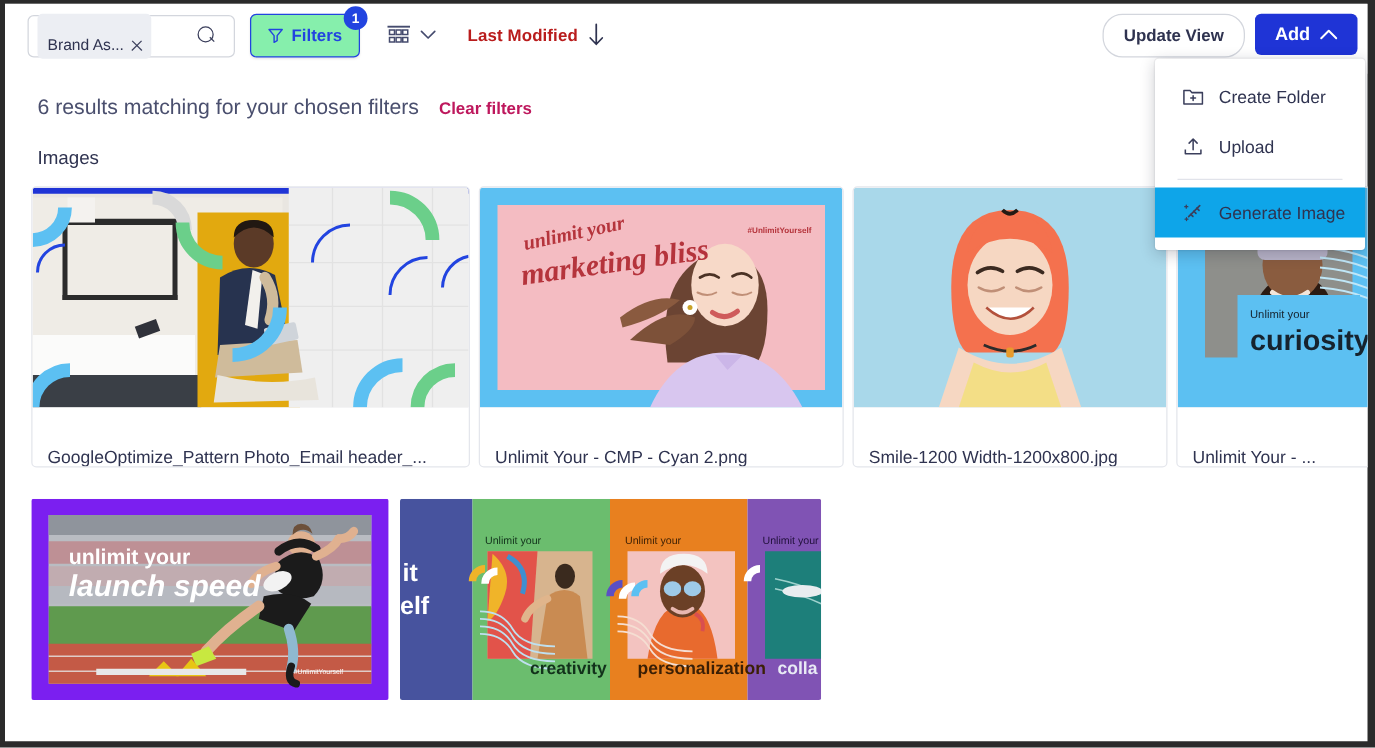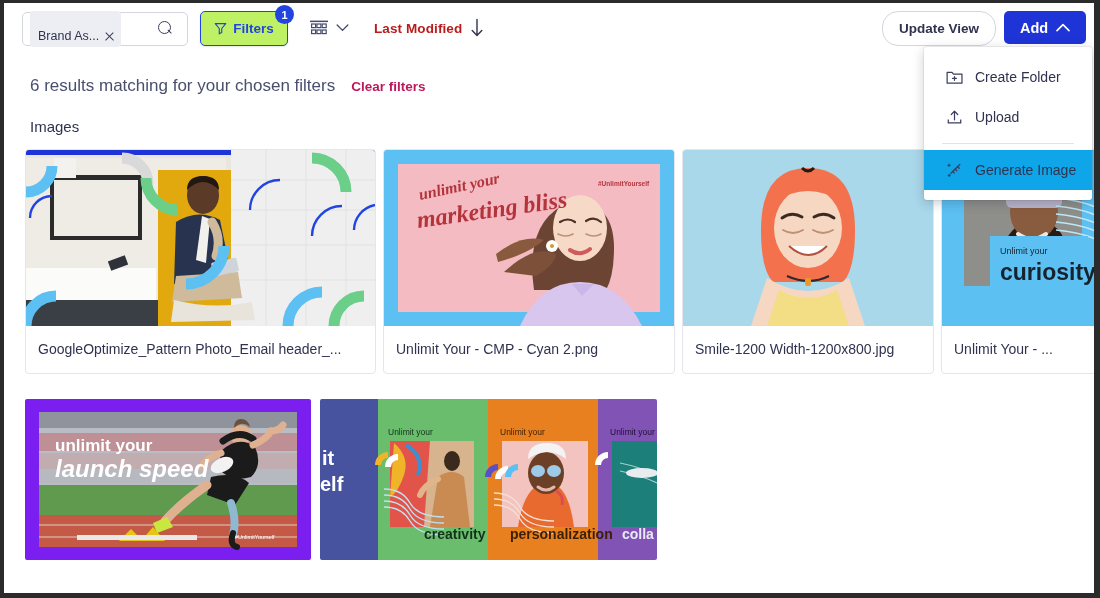--- a/index.html
+++ b/index.html
@@ -40,21 +40,21 @@
     position:absolute;right:14px;top:8px;width:15px;height:15px;
   }
   .search-ico i{
     position:absolute;left:0;top:0;width:11px;height:11px;border:1.4px solid #3b3f5c;border-radius:50%;
   }
   .search-ico b{
     position:absolute;left:9px;top:10px;width:5px;height:1.4px;background:#3b3f5c;transform:rotate(45deg);
   }
   .filters-btn{
     position:absolute;left:196px;top:8px;width:86px;height:33px;
-    border:1.6px solid #2244e0;border-radius:5px;background:#bef264;
+    border:1.6px solid #2244e0;border-radius:5px;background:#86efac;
     display:flex;align-items:center;justify-content:center;gap:6px;
     color:#2244e0;font-size:13.5px;font-weight:600;cursor:pointer;
     box-shadow:0 1px 2px rgba(0,0,0,.10);
   }
   .funnel{width:13px;height:13px;display:block;}
   .badge{
     position:absolute;left:271px;top:2px;width:19px;height:19px;border-radius:50%;
     background:#2244e0;color:#fff;font-size:11px;font-weight:700;
     display:flex;align-items:center;justify-content:center;
   }
@@ -106,21 +106,21 @@
     position:absolute;left:26px;top:115px;font-size:15px;color:#2f3350;
   }
   
   .grid{position:absolute;left:21px;top:146px;width:1065px;}
   .card{
     position:absolute;background:#fff;border:1px solid #e4e6ec;border-radius:4px;
     overflow:hidden;cursor:pointer;
   }
   .thumb{position:relative;overflow:hidden;background:#eef0f4;}
   .cap{
-    height:45px;display:flex;align-items:center;padding:0 12px;
+    height:45px;display:flex;align-items:center;padding:16px 12px;
     font-size:14px;color:#2f3350;white-space:nowrap;overflow:hidden;
   }
   .card-plain{
     position:absolute;overflow:hidden;border-radius:2px;cursor:pointer;
   }
   
   .art{position:absolute;left:0;top:0;width:100%;height:100%;}
 </style>
 </head>
 <body>

